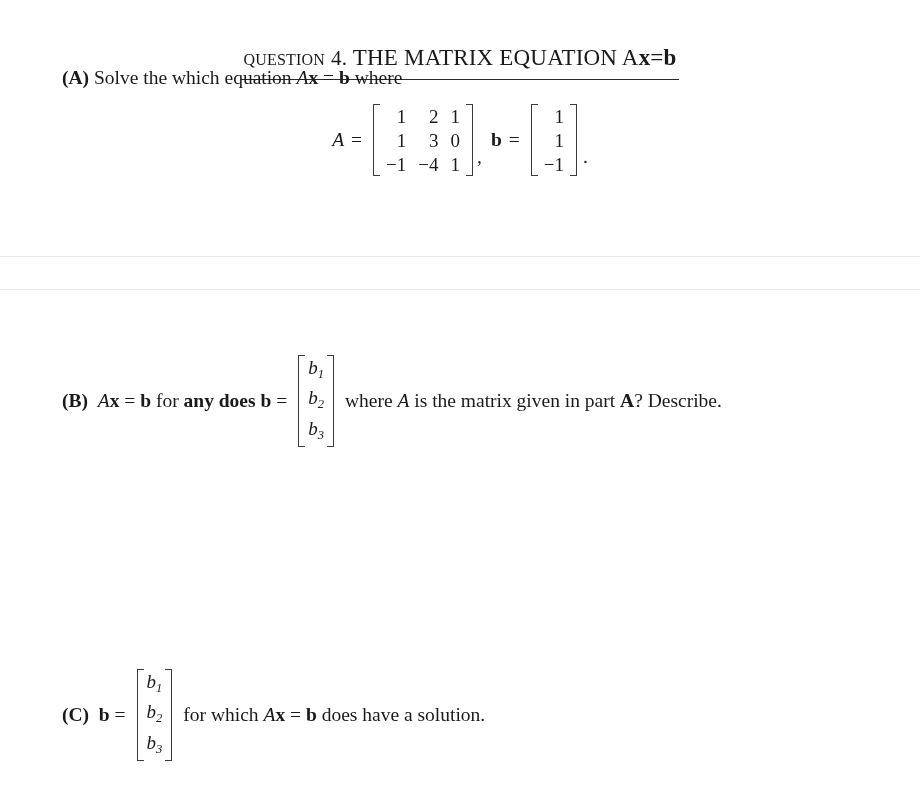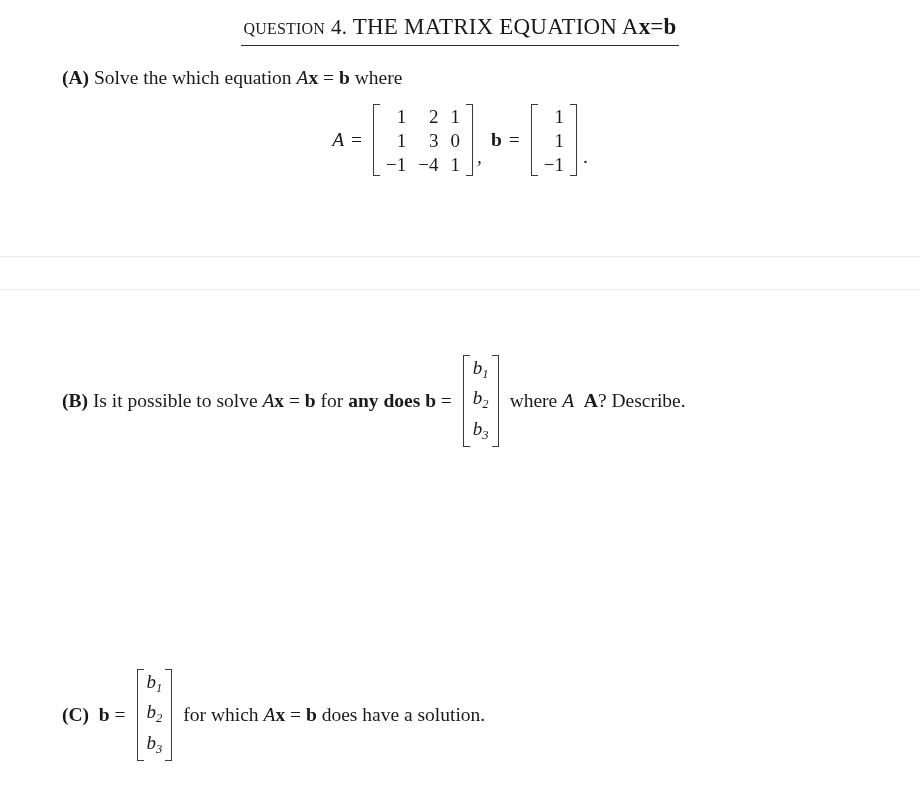--- a/index.html
+++ b/index.html
@@ -21,25 +21,26 @@
   .title-block {
     position: absolute;
     top: 14px;
     left: 0;
     width: 920px;
     text-align: center;
   }
   .title {
     display: inline-block;
     font-size: 23px;
-    line-height: 26px;
+    line-height: 32px;
     letter-spacing: 0.2px;
     white-space: nowrap;
     padding: 0 2px 5px 2px;
     border-bottom: 1.5px solid #2a2a2a;
+    margin-top: 28px;
   }
   .smallcaps {
     font-variant: small-caps;
     text-transform: lowercase;
   }
   .smallcaps::first-letter { text-transform: uppercase; }
   .qnum { font-size: 21px; }
   .title .rm { font-style: normal; }
   .title .bf { font-weight: bold; }
 
@@ -194,21 +195,20 @@
   </span>
 </div>
 
 <div class="page-rule" id="rule-top"></div>
 <div class="page-rule" id="rule-bot"></div>
 
 <div class="para" id="part-b">
   <span class="mrow">
     <span class="lbl">(B)</span>
     <span>&nbsp;</span>
-    <span>Is it possible to solve</span>
     <span>&nbsp;</span>
     <span class="mathvar">A</span>
     <span class="bf">x</span>
     <span>&nbsp;</span>
     <span>=</span>
     <span>&nbsp;</span>
     <span class="bf">b</span>
     <span>&nbsp;</span>
     <span>for</span>
     <span>&nbsp;</span>
@@ -231,20 +231,21 @@
         </span>
       </span>
       <span class="bar right"></span>
     </span>
 
     <span class="gap-m"></span>
     <span>where</span>
     <span>&nbsp;</span>
     <span class="mathvar">A</span>
     <span>&nbsp;</span>
+    <span>is the matrix given in part</span>
     <span>&nbsp;</span>
     <span class="bf">A</span>
     <span>? Describe.</span>
   </span>
 </div>
 
 <div class="para" id="part-c">
   <span class="mrow">
     <span class="lbl">(C)</span>
     <span>&nbsp;</span>

